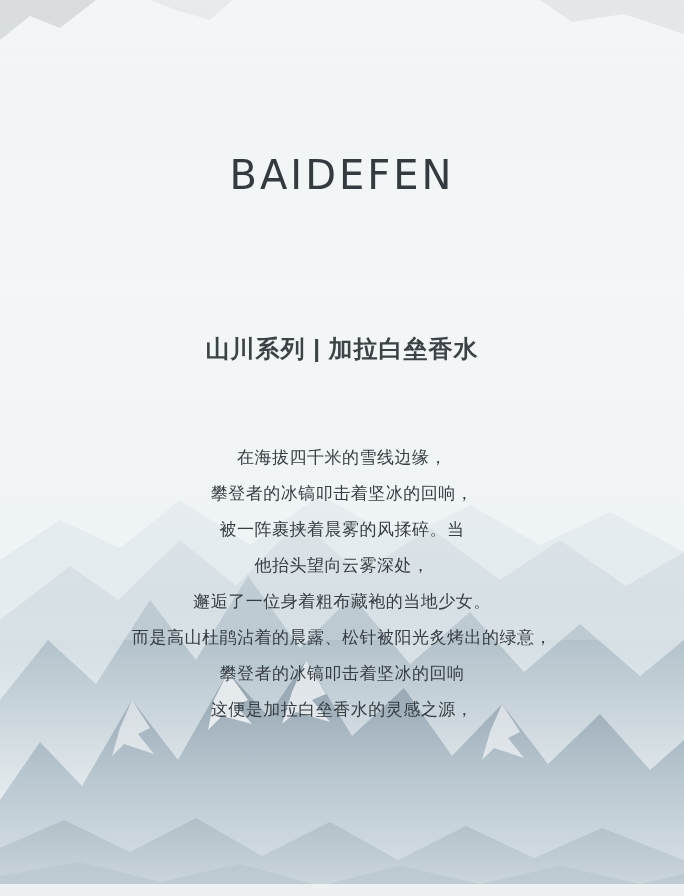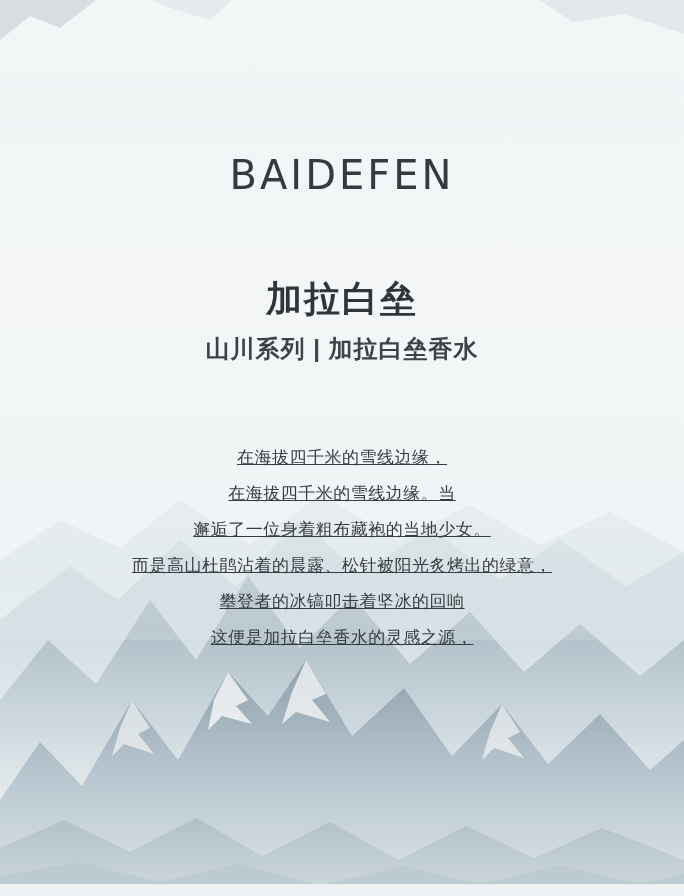--- a/index.html
+++ b/index.html
@@ -118,21 +118,20 @@
     left: 0;
     width: 684px;
     font-size: 17px;
     line-height: 36px;
     color: #363d42;
     letter-spacing: 0.5px;
   }
   .poem .line {
     display: block;
     white-space: nowrap;
-    text-decoration: underline;
   }
 </style>
 </head>
 <body>
 
 <div class="poster">
 
   <div class="scenery">
     <svg width="684" height="896" viewBox="0 0 684 896" preserveAspectRatio="none" aria-hidden="true">
       <defs>
@@ -190,27 +189,28 @@
     </svg>
   </div>
 
   <div class="haze"></div>
   <div class="top-veil"></div>
 
   <div class="content">
 
     <div class="brand">BAIDEFEN</div>
 
-    <div class="product-name">加拉白垒</div>
 
     <div class="series-line">山川系列 | 加拉白垒香水</div>
 
     <div class="poem">
       <span class="line">在海拔四千米的雪线边缘，</span>
-      <span class="line">在海拔四千米的雪线边缘。当</span>
+      <span class="line">攀登者的冰镐叩击着坚冰的回响，</span>
+      <span class="line">被一阵裹挟着晨雾的风揉碎。当</span>
+      <span class="line">他抬头望向云雾深处，</span>
       <span class="line">邂逅了一位身着粗布藏袍的当地少女。</span>
       <span class="line">而是高山杜鹃沾着的晨露、松针被阳光炙烤出的绿意，</span>
       <span class="line">攀登者的冰镐叩击着坚冰的回响</span>
       <span class="line">这便是加拉白垒香水的灵感之源，</span>
     </div>
 
   </div>
 </div>
 
 </body></html>

